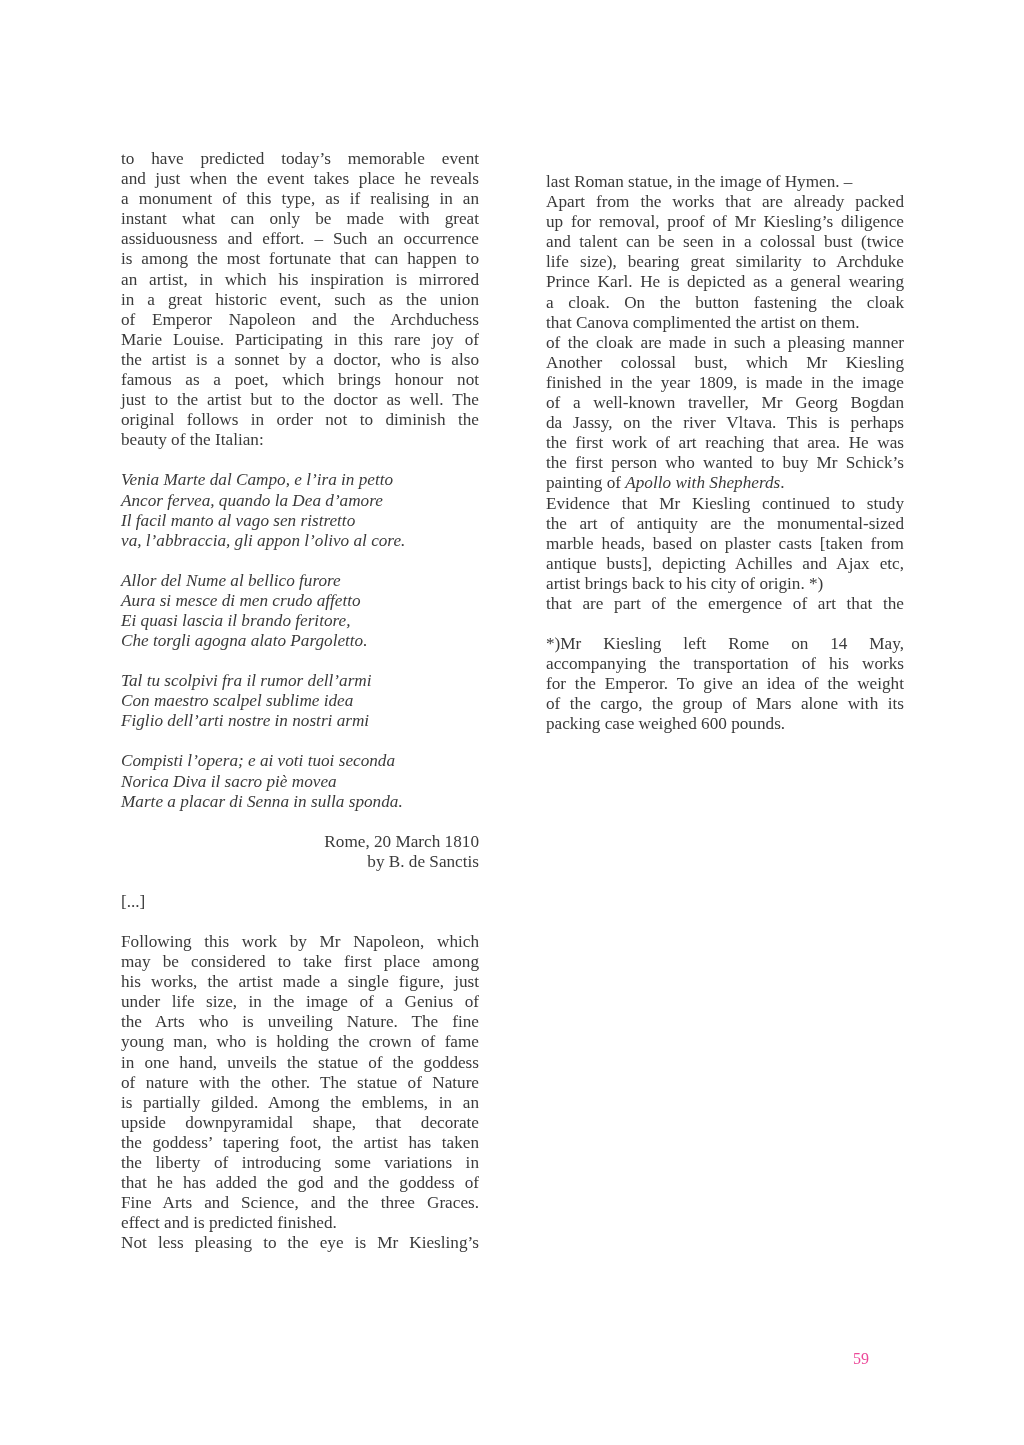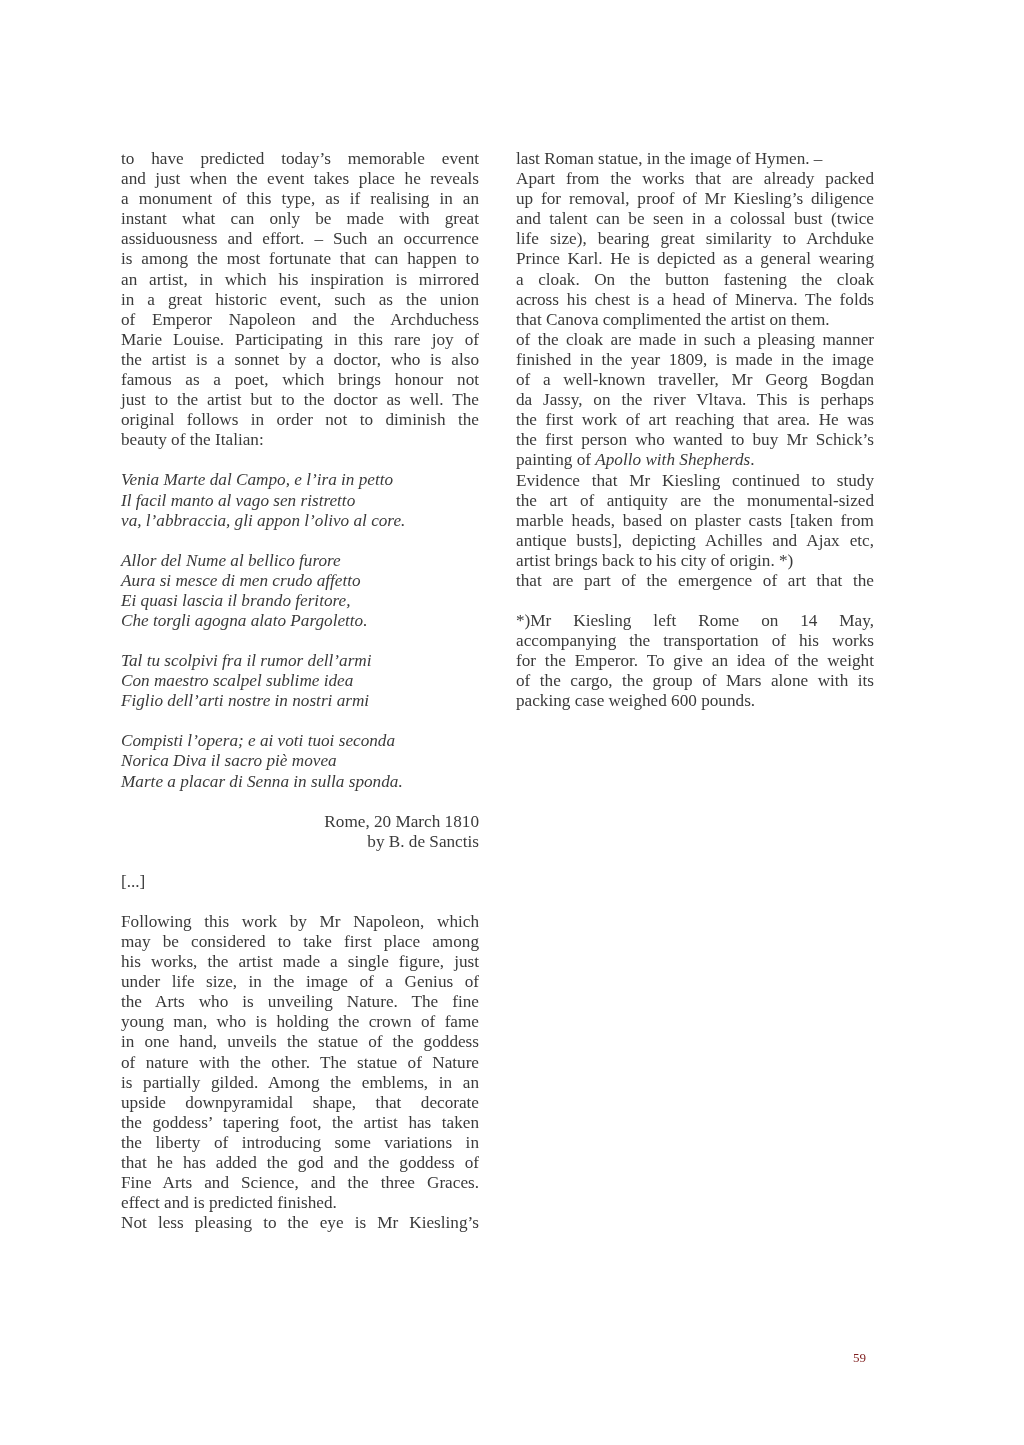--- a/index.html
+++ b/index.html
@@ -20,21 +20,21 @@
     left: 0; top: 0;
     width: 1024px; height: 1445px;
   }
   .col {
     position: absolute;
     top: 149px;
     font-size: 17.2px;
     line-height: 20.1px;
   }
   .col-left { left: 121px; width: 358px; }
-  .col-right { left: 516px; width: 358px; }
+  .col-right { left: 546px; width: 358px; margin-top: 23px; }
 
   .para {
     margin: 0;
     text-align: justify;
     hyphens: none;
   }
   .para .line {
     display: block;
     text-align: justify;
     text-align-last: justify;
@@ -62,22 +62,22 @@
   .dateline .l2 { padding-left: 139px; }
 
   .ellipsis { margin: 0; }
 
   em { font-style: italic; }
 
   .page-number {
     position: absolute;
     left: 853px;
     top: 1350px;
-    font-size: 13px;
-    color: #7f1d1d;
+    font-size: 16px;
+    color: #ec4899;
   }
 </style>
 </head>
 <body>
 
 <div class="page">
 
   <div class="col col-left">
 
     <p class="para">
@@ -95,20 +95,21 @@
       <span class="line">famous as a poet, which brings honour not</span>
       <span class="line">just to the artist but to the doctor as well. The</span>
       <span class="line">original follows in order not to diminish the</span>
       <span class="line last">beauty of the Italian:</span>
     </p>
 
     <div class="gap"></div>
 
     <div class="verse">
       <span class="line">Venia Marte dal Campo, e l’ira in petto</span>
+      <span class="line">Ancor fervea, quando la Dea d’amore</span>
       <span class="line">Il facil manto al vago sen ristretto</span>
       <span class="line">va, l’abbraccia, gli appon l’olivo al core.</span>
     </div>
 
     <div class="gap"></div>
 
     <div class="verse">
       <span class="line">Allor del Nume al bellico furore</span>
       <span class="line">Aura si mesce di men crudo affetto</span>
       <span class="line">Ei quasi lascia il brando feritore,</span>
@@ -170,26 +171,26 @@
   <div class="col col-right">
 
     <p class="para">
       <span class="line last">last Roman statue, in the image of Hymen. –</span>
       <span class="line">Apart from the works that are already packed</span>
       <span class="line">up for removal, proof of Mr Kiesling’s diligence</span>
       <span class="line">and talent can be seen in a colossal bust (twice</span>
       <span class="line">life size), bearing great similarity to Archduke</span>
       <span class="line">Prince Karl. He is depicted as a general wearing</span>
       <span class="line">a cloak. On the button fastening the cloak</span>
-      <span class="line">across his chest is a head of Minerva. The folds</span>
       <span class="line last">that Canova complimented the artist on them.</span>
       <span class="line">of the cloak are made in such a pleasing manner</span>
     </p>
 
     <p class="para">
+      <span class="line">Another colossal bust, which Mr Kiesling</span>
       <span class="line">finished in the year 1809, is made in the image</span>
       <span class="line">of a well-known traveller, Mr Georg Bogdan</span>
       <span class="line">da Jassy, on the river Vltava. This is perhaps</span>
       <span class="line">the first work of art reaching that area. He was</span>
       <span class="line">the first person who wanted to buy Mr Schick’s</span>
       <span class="line last"><span>painting of </span><em>Apollo with Shepherds</em><span>.</span></span>
     </p>
 
     <p class="para">
       <span class="line">Evidence that Mr Kiesling continued to study</span>

